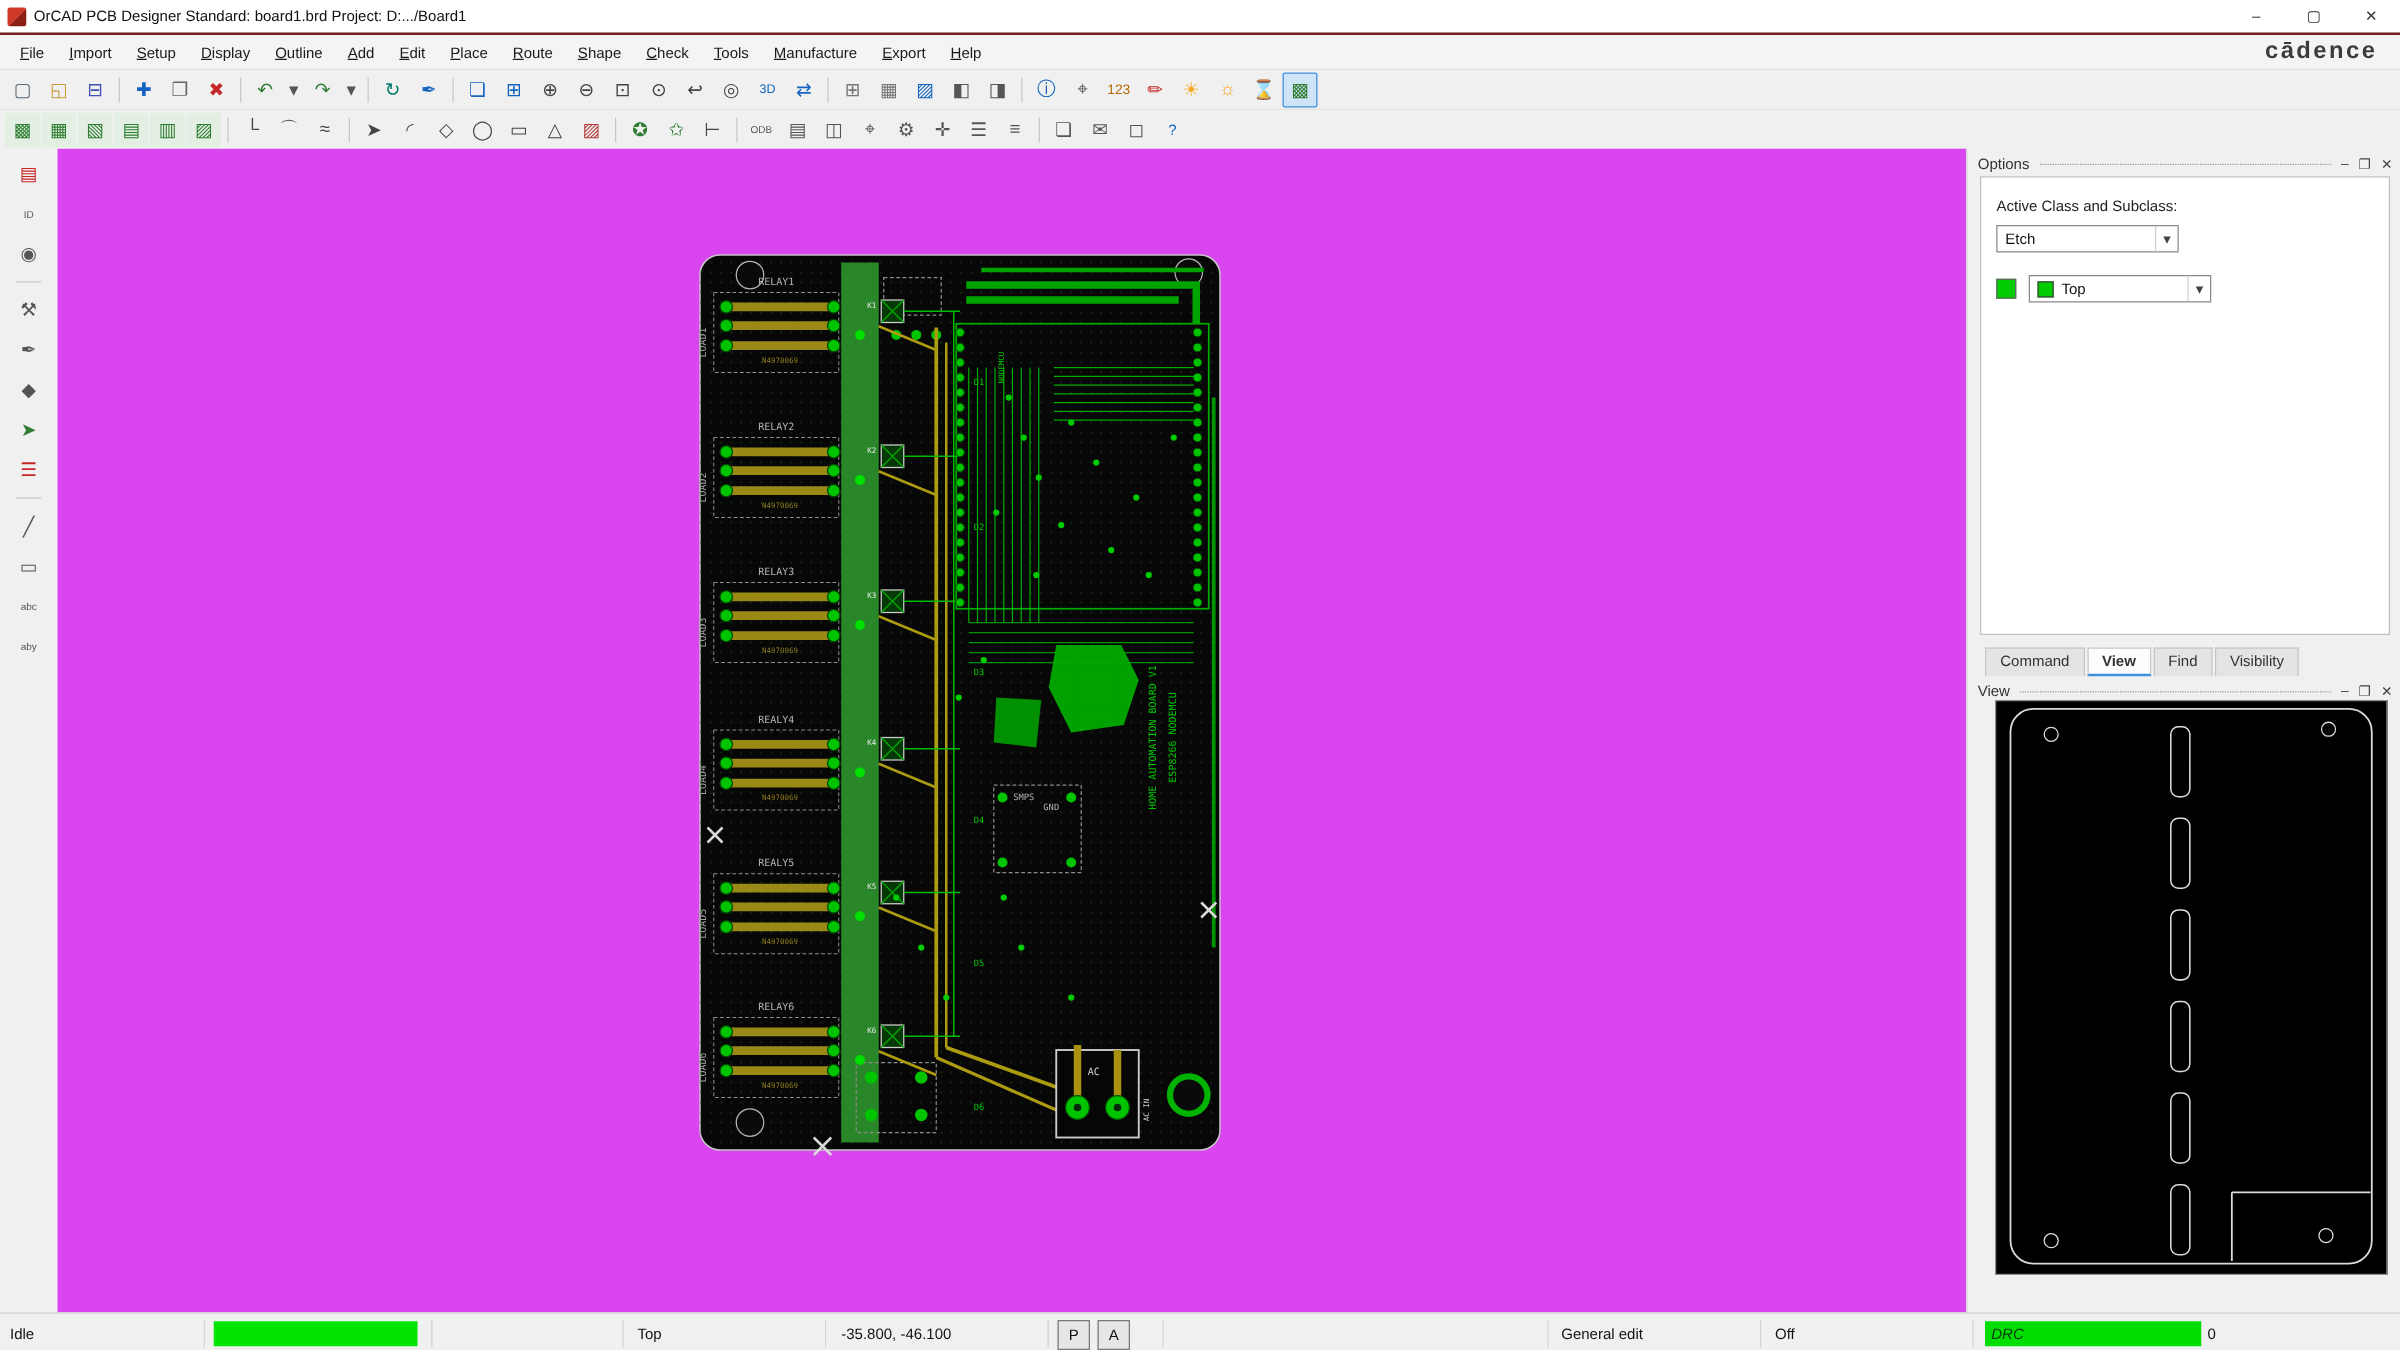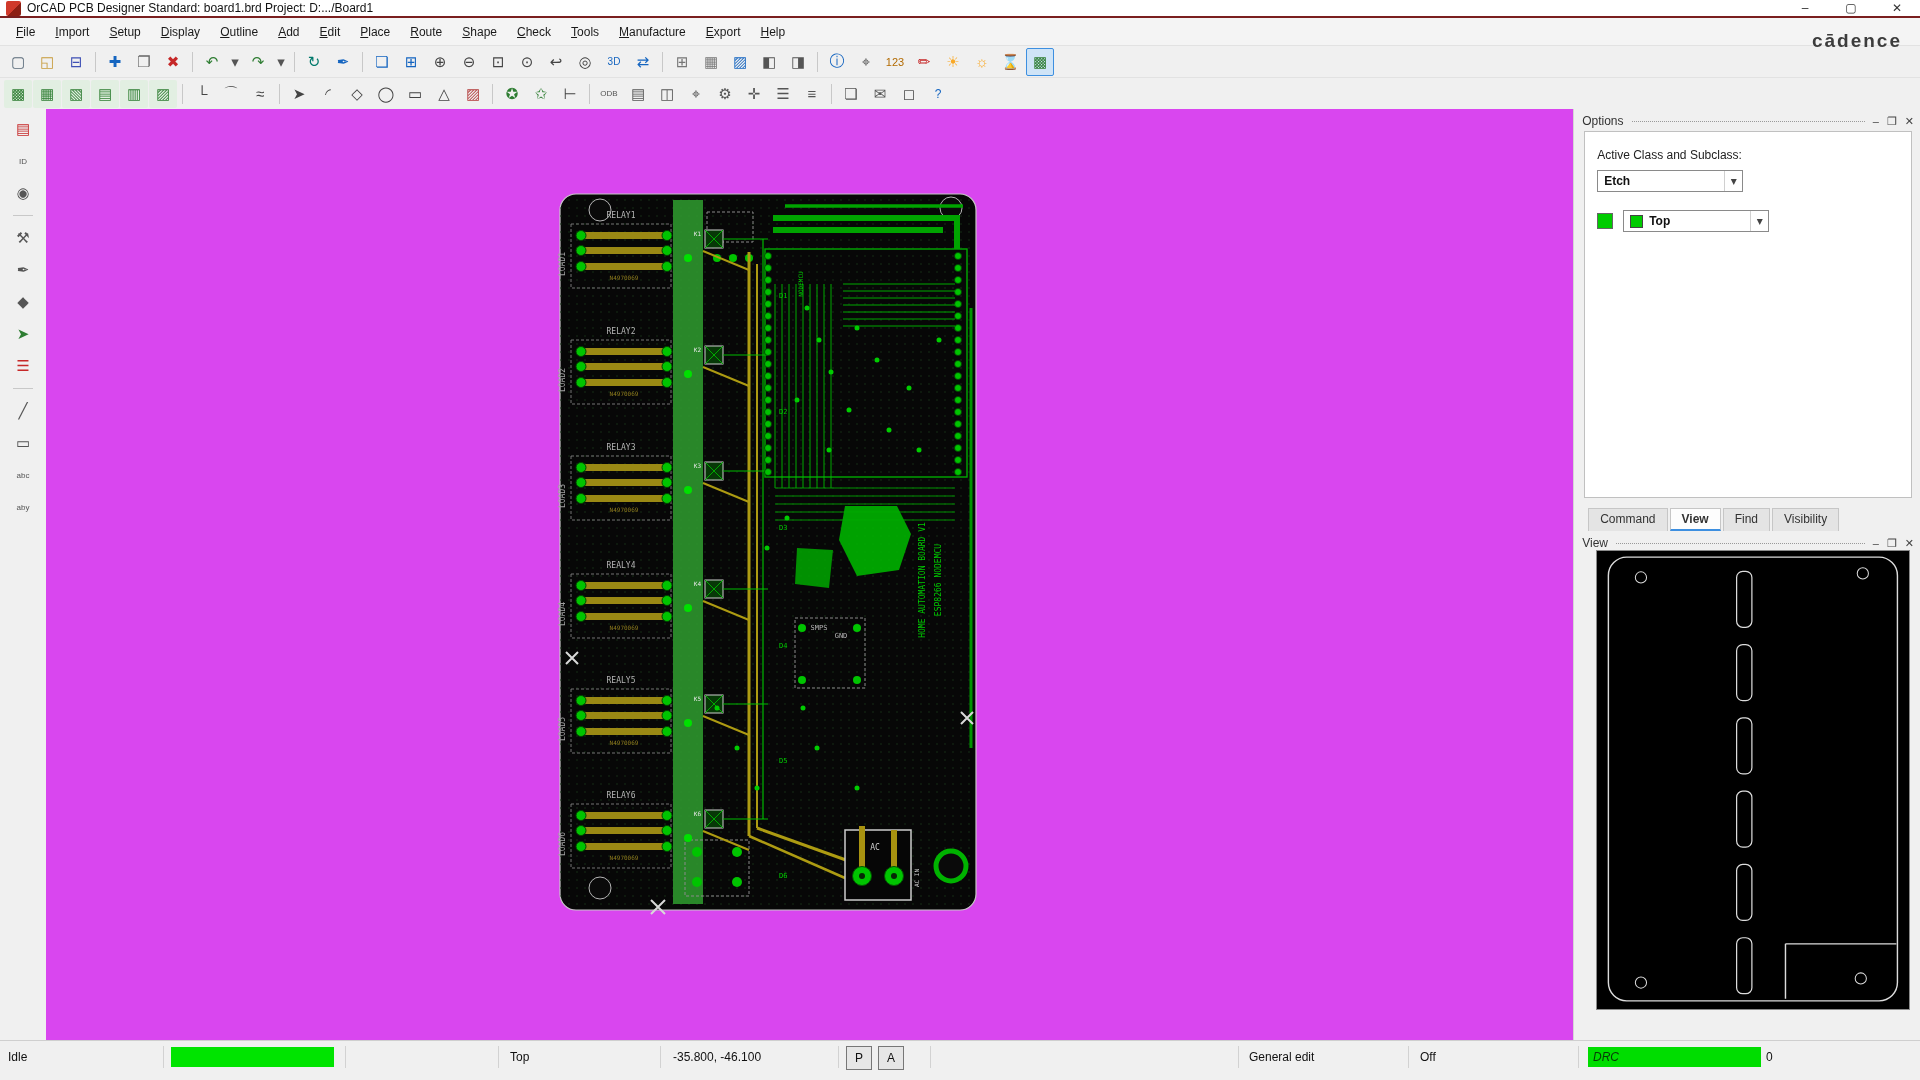--- a/index.html
+++ b/index.html
@@ -1,18 +1,18 @@
 <!DOCTYPE html>
 <html><head>
 <meta charset="utf-8">
 <style>
   html,body{margin:0;padding:0;}
   body{width:1920px;height:1080px;overflow:hidden;background:#f0f0f0;
        font-family:"Liberation Sans",sans-serif;font-size:12px;color:#222;position:relative;}
-  .titlebar{height:16px;background:#ffffff;display:flex;align-items:center;}
+  .titlebar{height:26px;background:#ffffff;display:flex;align-items:center;}
   .app-icon{width:15px;height:15px;margin:0 6px 0 6px;background:linear-gradient(135deg,#d03a2b 55%,#8c1f14 55%);border-radius:2px;}
   .title-text{font-size:12px;color:#111;}
   .win-controls{margin-left:auto;display:flex;}
   .wc{width:46px;height:26px;display:flex;align-items:center;justify-content:center;color:#333;font-size:12px;cursor:default;}
   .redline{height:2px;background:#7a1f1f;}
   .menubar{height:27px;display:flex;align-items:center;padding-left:6px;background:#f4f4f4;}
   .menu-item{padding:4px 10px;color:#1a1a1a;cursor:default;}
   .ul{text-decoration:underline;}
   .brand{position:absolute;top:30px;right:18px;font-size:19px;font-weight:bold;letter-spacing:2px;color:#3c3c3c;}
   .toolbar{height:31px;background:#f0f0f0;border-top:1px solid #e2e2e2;display:flex;align-items:center;padding-left:4px;gap:1px;}
@@ -23,21 +23,21 @@
   .workspace{display:flex;height:931px;}
   .side-toolbar{width:46px;background:#f0f0f0;display:flex;flex-direction:column;align-items:center;padding-top:6px;gap:4px;}
   .canvas{position:relative;width:1528px;background:#d946ef;}
   #board-svg{position:absolute;left:511px;top:79px;width:423px;height:735px;}
   .right-dock{width:346px;position:relative;background:#f0f0f0;border-left:1px solid #d5d5d5;}
   .panel-header{position:absolute;left:8px;right:6px;height:20px;display:flex;align-items:center;color:#333;text-align:center;}
   .hline{flex:1;border-top:1px dotted #9a9a9a;margin:0 8px;}
   .ph-controls{display:flex;gap:8px;color:#444;font-size:11px;}
   .options-body{position:absolute;left:10px;right:8px;top:22px;height:367px;background:#fff;border:1px solid #c0c0c0;padding:16px 12px;box-sizing:border-box;}
   .opt-select{display:flex;align-items:center;border:1px solid #8a8a8a;background:#fff;height:22px;width:146px;padding-left:6px;box-sizing:border-box;margin-top:8px;}
-  .opt-select .lbl{flex:1;color:#111;font-weight:bold;}
+  .opt-select .lbl{flex:1;color:#111;}
   .dd-arrow{width:17px;height:20px;display:flex;align-items:center;justify-content:center;color:#444;border-left:1px solid #d0d0d0;}
   .sub-row{display:flex;align-items:center;gap:10px;margin-top:18px;}
   .swatch-box{width:14px;height:14px;background:#00cc00;border:1px solid #666;}
   .swatch{width:11px;height:11px;background:#00cc00;border:1px solid #444;margin-right:6px;}
   .dock-tabs{position:absolute;left:14px;top:399px;display:flex;gap:2px;}
   .dock-tab{padding:3px 11px;background:#e4e4e4;border:1px solid #c6c6c6;border-bottom:none;color:#333;cursor:default;}
   .dock-tab.active{background:#fdfdfd;font-weight:bold;border-bottom:2px solid #3d8fe0;}
   .view-header{top:424px;}
   .view-preview{position:absolute;left:22px;right:10px;top:441px;height:458px;background:#000;border:1px solid #8a8a8a;}
   #preview-svg{width:100%;height:100%;}

